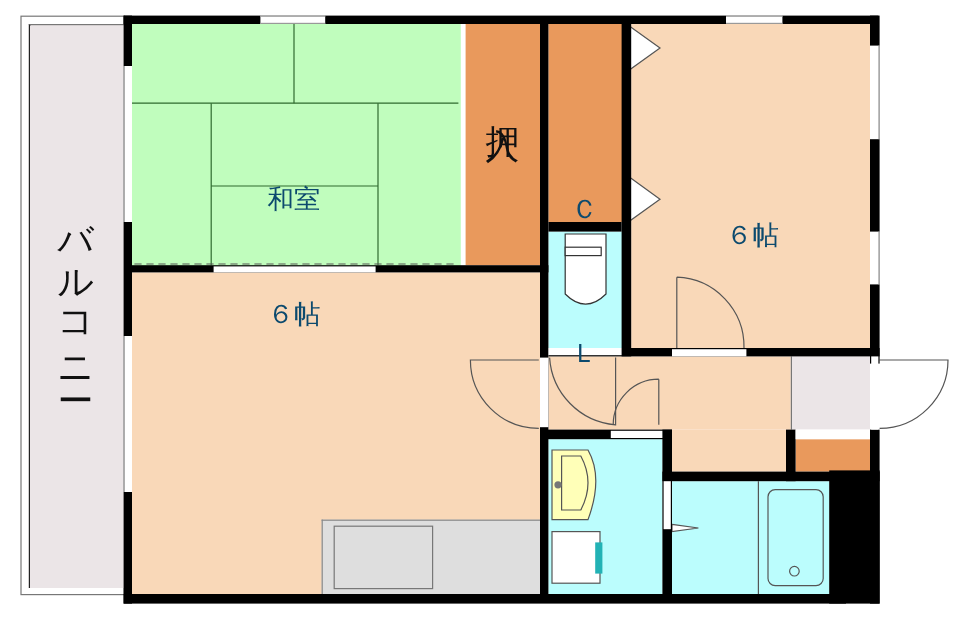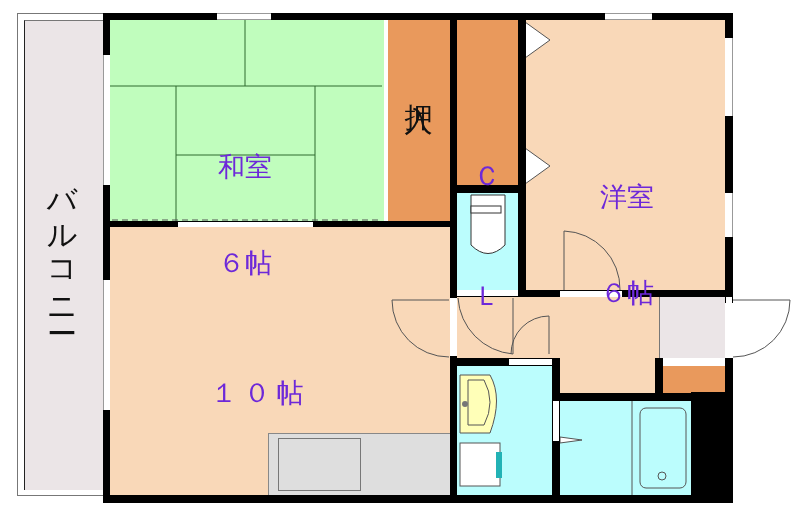--- a/index.html
+++ b/index.html
@@ -1,19 +1,19 @@
 <!DOCTYPE html>
 <html><head>
 <meta charset="utf-8">
 <style>
   html,body{margin:0;padding:0;background:#ffffff;}
   body{width:800px;height:523px;position:relative;overflow:hidden;font-family:"DejaVu Sans","Liberation Sans",sans-serif;}
   .abs{position:absolute;box-sizing:border-box;}
   .wall{position:absolute;background:#000;}
-  .label{position:absolute;text-align:center;color:#6d28d9;font-size:27px;line-height:32px;white-space:pre;}
+  .label{position:absolute;text-align:center;color:#0c4a6e;font-size:22px;line-height:32px;white-space:pre;}
   .vlabel{position:absolute;color:#111;font-size:30px;line-height:36px;writing-mode:vertical-rl;letter-spacing:4px;}
   svg{position:absolute;left:0;top:0;}
 </style>
 </head>
 <body>
 
 <div class="abs" style="left:17px;top:13px;width:87px;height:483px;border:1px solid #777;background:#fff;"></div>
 <div class="abs" style="left:24px;top:20px;width:80px;height:257px;border-left:1px solid #222;border-top:1px solid #777;background:#ebe5e7;height:470px;"></div>
 <div class="vlabel" style="left:44px;top:166px;">バルコニー</div>
 
@@ -116,18 +116,16 @@
 <div class="label" style="left:190px;top:87px;width:110px;">
   <div>和室</div>
   <div>６帖</div>
 </div>
 <div class="vlabel" style="left:400px;top:82px;font-size:28px;letter-spacing:2px;">押入</div>
 <div class="label" style="left:462px;top:76px;width:50px;line-height:40px;">
   <div>Ｃ</div>
   <div>Ｌ</div>
 </div>
 <div class="label" style="left:572px;top:117px;width:110px;">
-  <div>洋室</div>
   <div>６帖</div>
 </div>
 <div class="label" style="left:195px;top:313px;width:130px;letter-spacing:6px;">
-  <div>１０帖</div>
 </div>
 
 </body></html>

